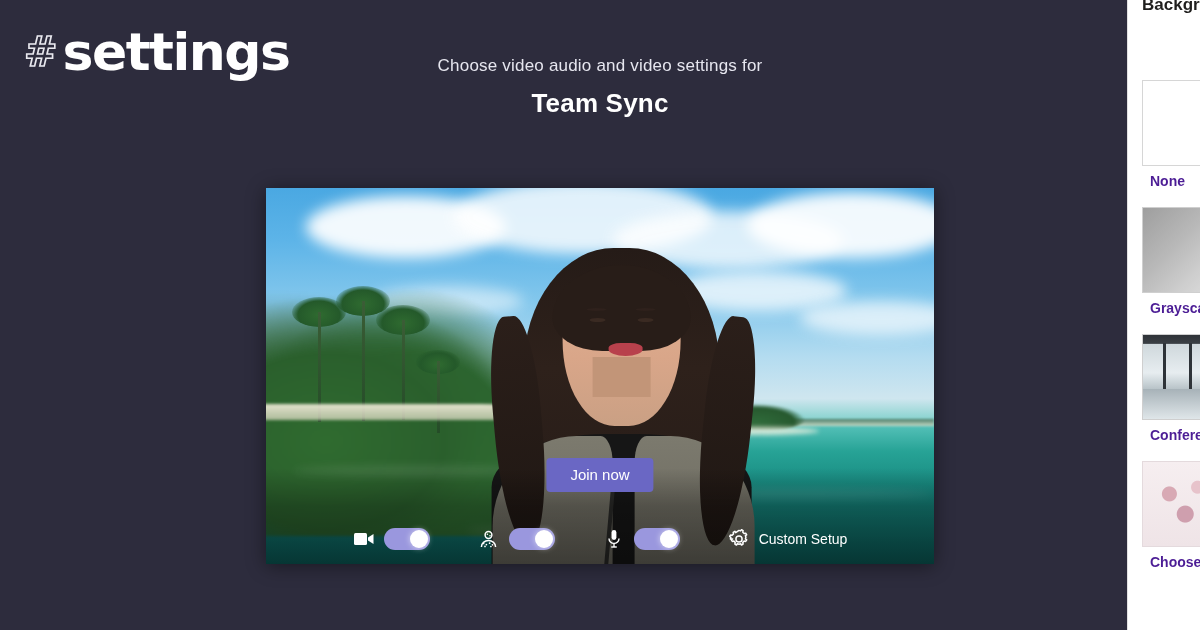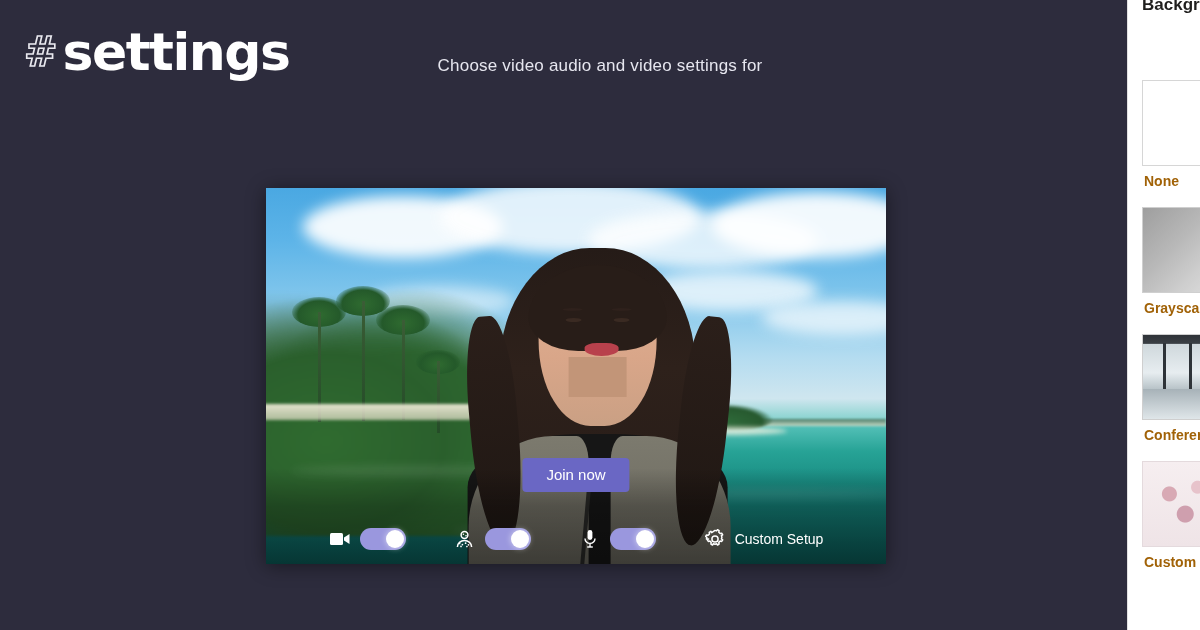--- a/index.html
+++ b/index.html
@@ -76,21 +76,21 @@
     font-weight: 700;
     color: #ffffff;
     letter-spacing: .2px;
   }
 
   
   .video-preview {
     position: absolute;
     left: 266px;
     top: 188px;
-    width: 620px;
+    width: 668px;
     height: 376px;
     overflow: hidden;
     background: #0b1a22;
     box-shadow: 0 2px 18px rgba(0,0,0,.45);
   }
 
   
   .vp-sky {
     position: absolute;
     inset: 0;
@@ -469,39 +469,40 @@
   .bg-thumb.floral-thumb {
     background:
       radial-gradient(circle at 30% 38%, #d8a9b4 0 7px, rgba(216,169,180,0) 8px),
       radial-gradient(circle at 62% 30%, #e7c3cb 0 6px, rgba(231,195,203,0) 7px),
       radial-gradient(circle at 48% 62%, #cf9fae 0 8px, rgba(207,159,174,0) 9px),
       radial-gradient(circle at 74% 70%, #e3bcc6 0 6px, rgba(227,188,198,0) 7px),
       linear-gradient(to bottom, #f6eef0, #efe4e7);
     border-color: #e4dadd;
   }
   .bg-label {
-    margin-left: 16px;
+    margin-left: 22px;
     margin-top: 7px;
     font-size: 14px;
     font-weight: 600;
-    color: #a16207;
+    color: #4c1d95;
     white-space: nowrap;
   }
 </style>
 </head>
 <body>
 
 <div class="stage">
 
   <div class="logo">
     <span class="logo-hash">#</span>
     <span class="logo-word">settings</span>
   </div>
 
   <div class="prejoin-heading">Choose video audio and video settings for</div>
+  <div class="prejoin-title">Team Sync</div>
 
   <div class="video-preview">
 
     <div class="vp-sky"></div>
 
     <div class="cloud c1"></div>
     <div class="cloud c2"></div>
     <div class="cloud c3"></div>
     <div class="cloud c4"></div>
     <div class="cloud c5"></div>
@@ -633,17 +634,17 @@
         <div class="office-mull" style="left:20px;"></div>
         <div class="office-mull" style="left:46px;"></div>
 
         <div class="office-floor"></div>
       </div>
       <div class="bg-label">Conference room</div>
     </div>
 
     <div class="bg-item">
       <div class="bg-thumb floral-thumb"></div>
-      <div class="bg-label">Custom</div>
+      <div class="bg-label">Choose</div>
     </div>
 
   </div>
 </aside>
 
 </body></html>

